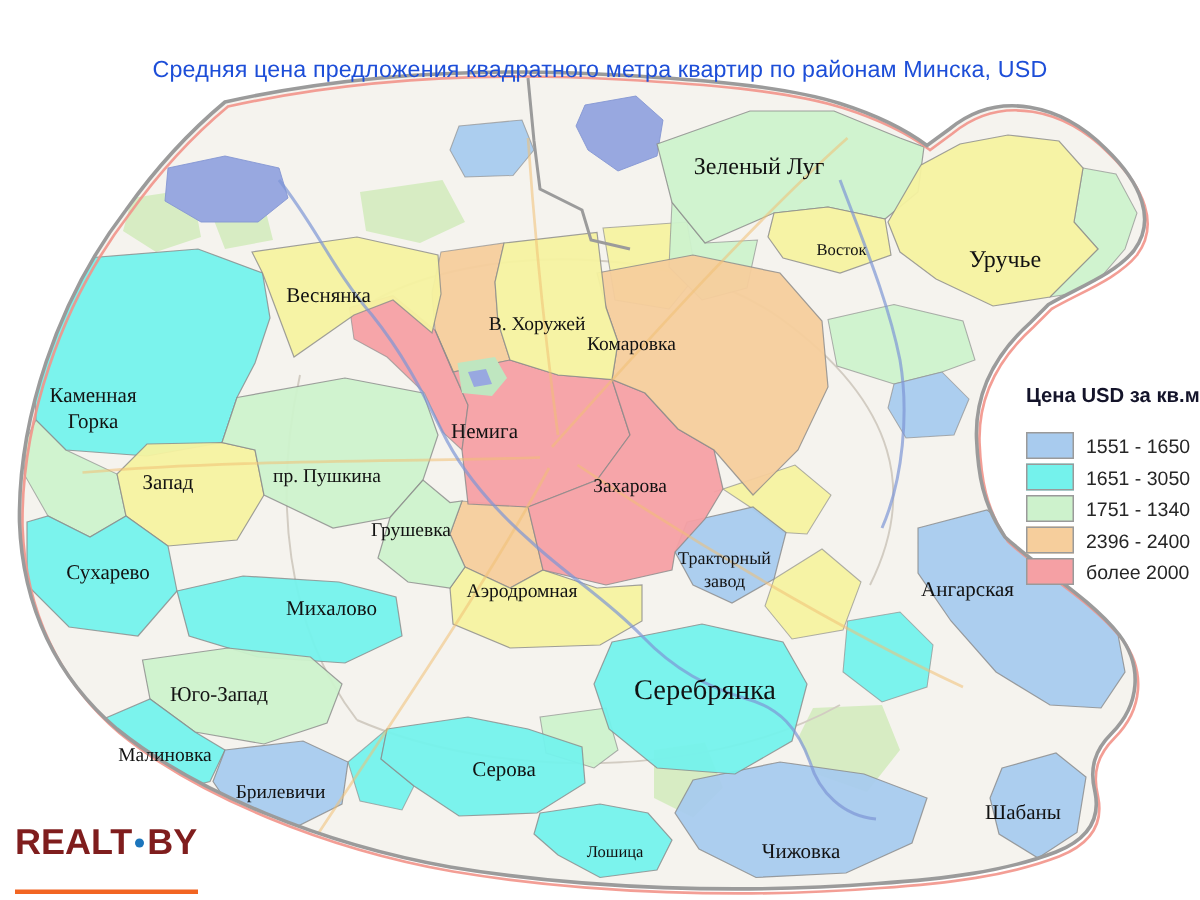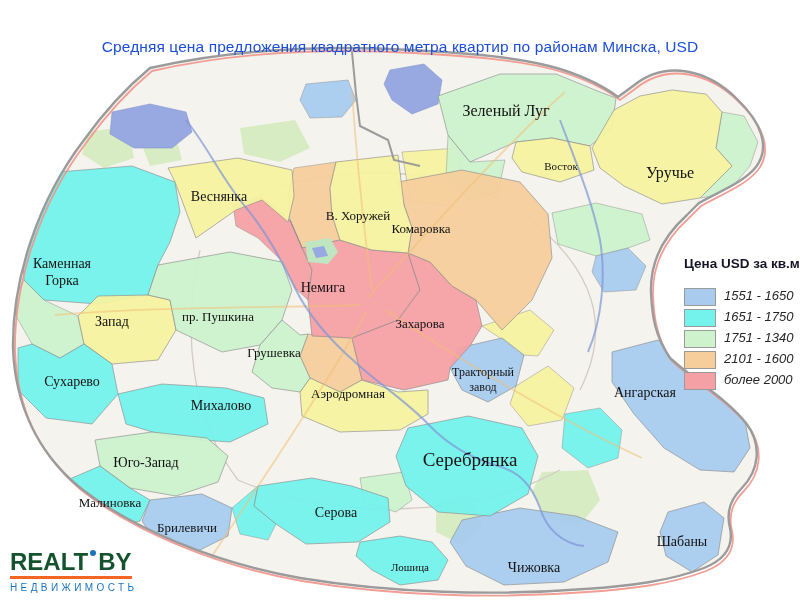--- a/index.html
+++ b/index.html
@@ -3,26 +3,26 @@
 <meta charset="utf-8">
 <style>
   html,body{margin:0;padding:0;background:#ffffff;}
   .stage{position:relative;width:800px;height:600px;background:#ffffff;overflow:hidden;
          font-family:"Liberation Sans",sans-serif;}
   .page-title{position:absolute;top:6px;left:0;width:100%;text-align:center;
               font-size:15.5px;font-weight:normal;color:#1d4ed8;letter-spacing:.1px;margin-top:32px;}
   #map-svg{position:absolute;left:0;top:0;}
   .legend{position:absolute;left:684px;top:256px;width:116px;}
   .legend-title{font-size:13.5px;font-weight:bold;color:#14142a;white-space:nowrap;margin-bottom:17px;}
-  .legend-item{display:flex;align-items:flex-start;margin-bottom:3px;font-style:italic;}
+  .legend-item{display:flex;align-items:center;margin-bottom:3px;}
   .legend-swatch{width:30px;height:16px;border:1px solid #9a9a9a;margin-right:8px;flex:0 0 auto;}
   .legend-label{font-size:13px;color:#262626;white-space:nowrap;}
   .logo{position:absolute;left:10px;top:550px;}
-  .logo-row{display:flex;align-items:flex-start;color:#14532d;font-weight:bold;font-size:24px;
-            line-height:1;border-bottom:3px solid #F26522;padding-bottom:2px;width:max-content;}
+  .logo-row{display:flex;align-items:center;color:#7f1d1d;font-weight:bold;font-size:24px;
+            line-height:1;border-bottom:3px solid #F26522;padding-bottom:19px;width:max-content;}
   .logo-dot{width:6px;height:6px;border-radius:3px;background:#1C75BC;margin:0 2px 1px 2px;}
   .logo-sub{color:#1C75BC;font-size:10px;font-weight:normal;letter-spacing:3.4px;margin-top:3px;white-space:nowrap;}
 </style>
 </head>
 <body>
 
 <div class="stage">
   <svg id="map-svg" width="800" height="600" viewBox="0 0 800 600">
       <defs>
         <clipPath id="ringClip">
@@ -130,29 +130,29 @@
 
   <div class="legend">
     <div class="legend-title">Цена USD за кв.м.</div>
     <div id="legend-items">
         <div class="legend-item">
           <span class="legend-swatch" style="background: rgb(168, 203, 238);"></span>
           <span class="legend-label">1551 - 1650</span>
         </div>
         <div class="legend-item">
           <span class="legend-swatch" style="background: rgb(116, 242, 236);"></span>
-          <span class="legend-label">1651 - 1750</span>
+          <span class="legend-label">1651 - 3050</span>
         </div>
         <div class="legend-item">
           <span class="legend-swatch" style="background: rgb(205, 242, 204);"></span>
           <span class="legend-label">1751 - 1340</span>
         </div>
         <div class="legend-item">
           <span class="legend-swatch" style="background: rgb(246, 206, 156);"></span>
-          <span class="legend-label">2101 - 1600</span>
+          <span class="legend-label">2396 - 2400</span>
         </div>
         <div class="legend-item">
           <span class="legend-swatch" style="background: rgb(245, 160, 164);"></span>
           <span class="legend-label">более 2000</span>
         </div>
       </div>
   </div>
 
   <div class="logo">
     <div class="logo-row">

